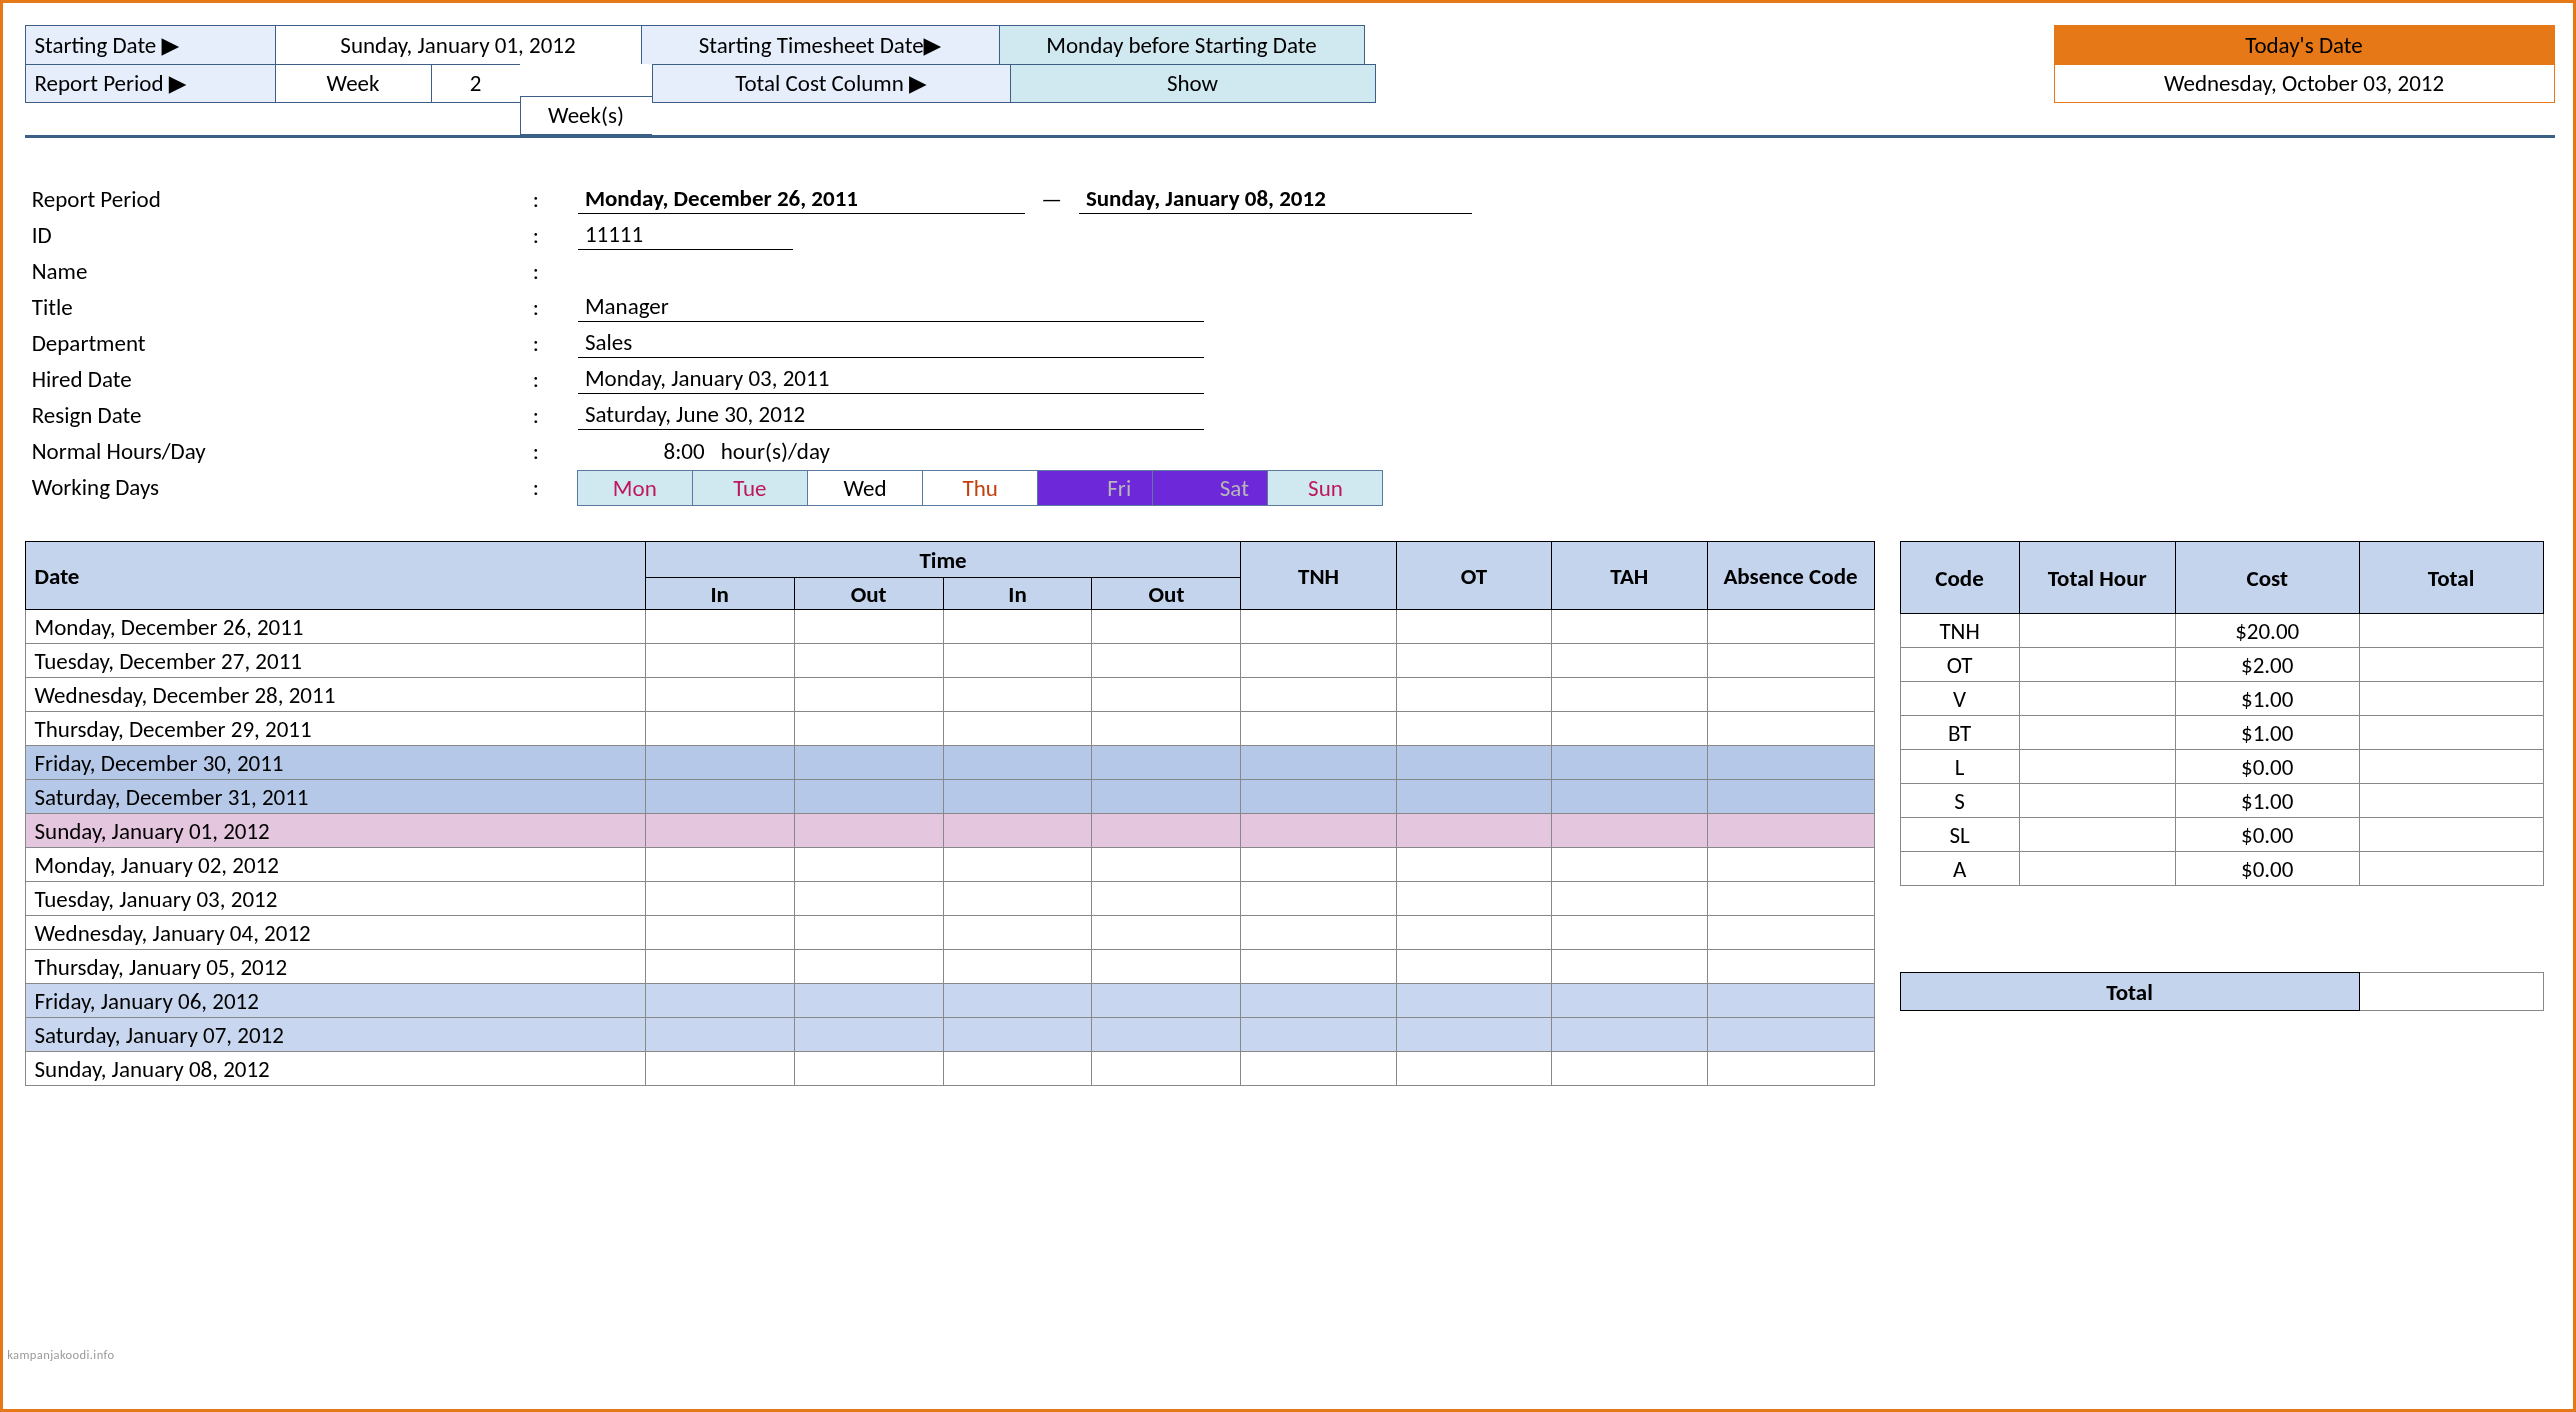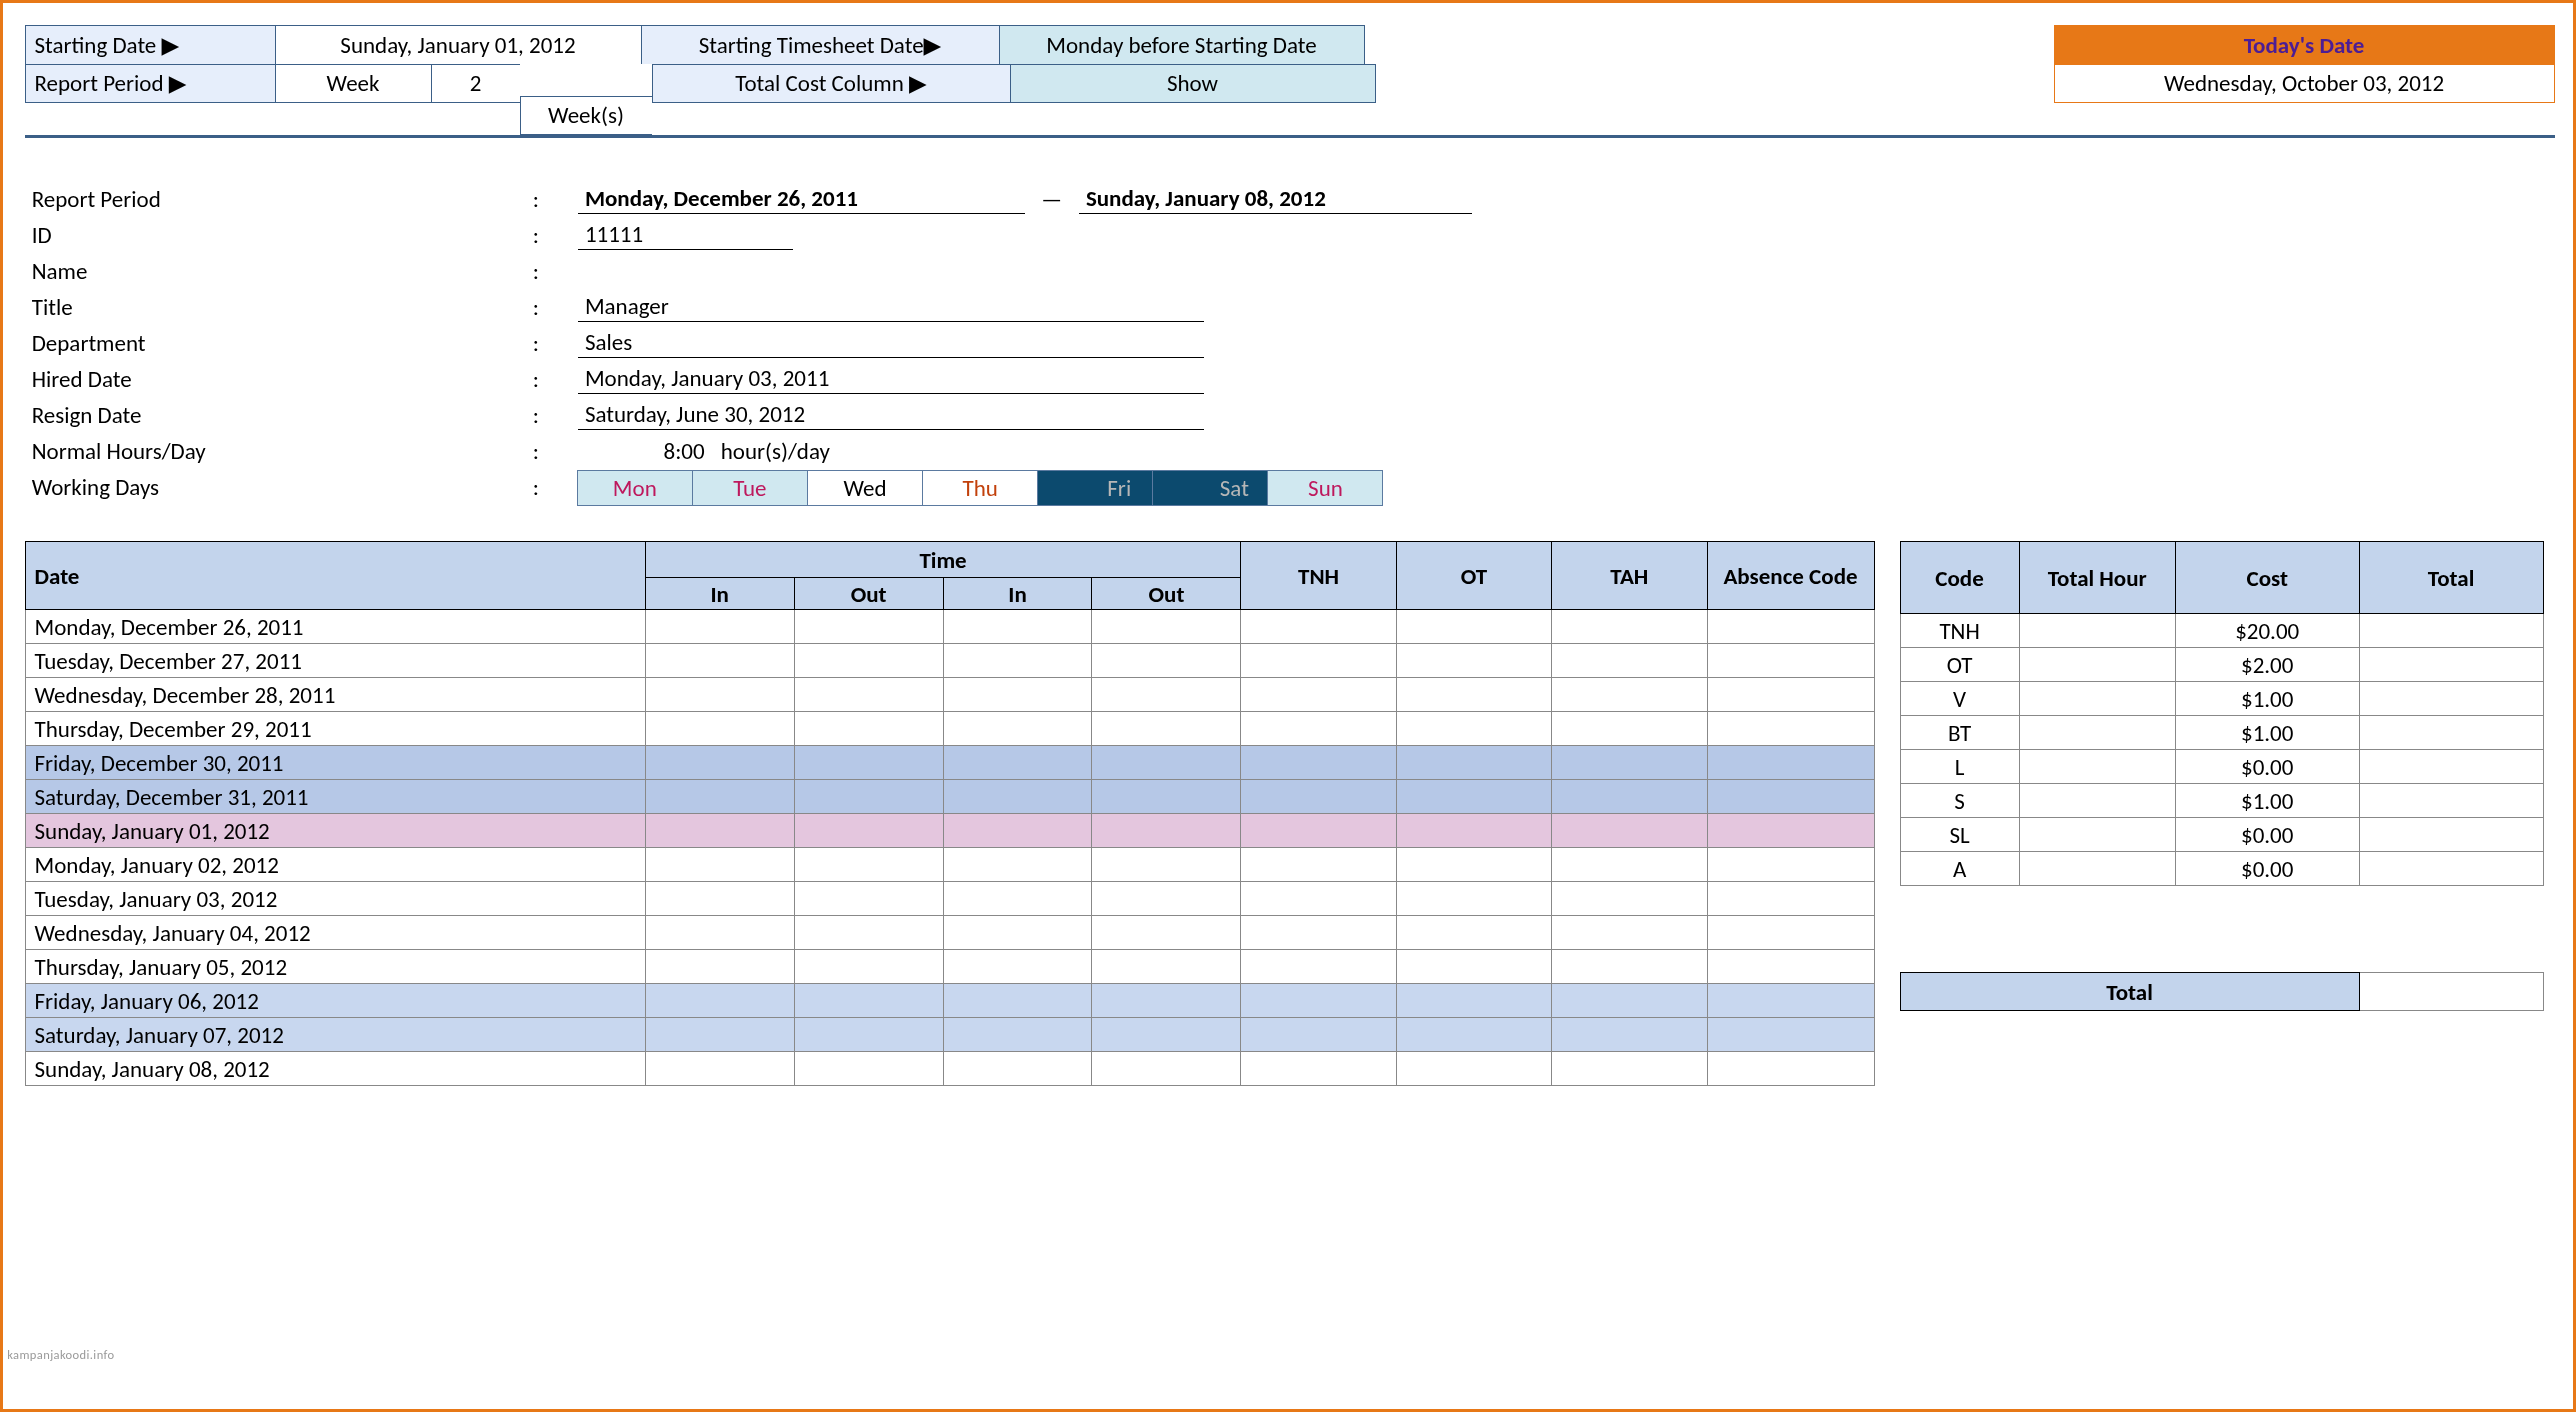--- a/index.html
+++ b/index.html
@@ -28,21 +28,21 @@
   .cfg-row1 .cfg-cell,
   .cfg-row2 .cfg-cell { height: 39px; }
   .cfg-row2 .cfg-cell { border-bottom-width: 1.8px; }
   .cfg-last { border-right-width: 1.8px; }
   .cfg-blue  { background: #e6eefb; }
   .cfg-cyan  { background: #d0e8f0; }
   .cfg-white { background: #fff; }
   .cfg-center { justify-content: center; }
 
   .today-head {
-    background: #e77817; color: #4c1d95; font-weight: bold;
+    background: #e77817; color: #000000; font-weight: normal;
     justify-content: center;
   }
 
   .config-gap { flex: 1 1 auto; }
 
   
   .info { margin: 43px 0 36px 7.2px; }
   .info .row { display: flex; align-items: center; height: 36px; }
   .info .lbl { width: 501px; }
   .info .colon { width: 45px; text-align: left; }
@@ -63,21 +63,21 @@
   .info .nh-unit  { }
 
   .days { display: flex; margin-top: 1.8px; }
   .day {
     width: 116px; height: 36px;
     border: 0.9px solid #5b7aa0;
     display: flex; align-items: center; justify-content: center;
     margin-left: -0.9px;
   }
   .day-on  { background: #d0e8f0; color: #be185d; }
-  .day-off { background: #0c4a6e; color: #b7b7b7; padding-left: 48px; }
+  .day-off { background: #6d28d9; color: #b7b7b7; padding-left: 48px; }
   .day-thu { background: #fff; color: #c2410c; }
 
   
   .sheets { display: flex; gap: 25px; margin-top: 16px; }
 
   table { border-collapse: collapse; }
   th, td { padding: 0 9px; height: 34px; font-weight: normal; }
 
   .ts { width: 1850px; }
   .ts th {

